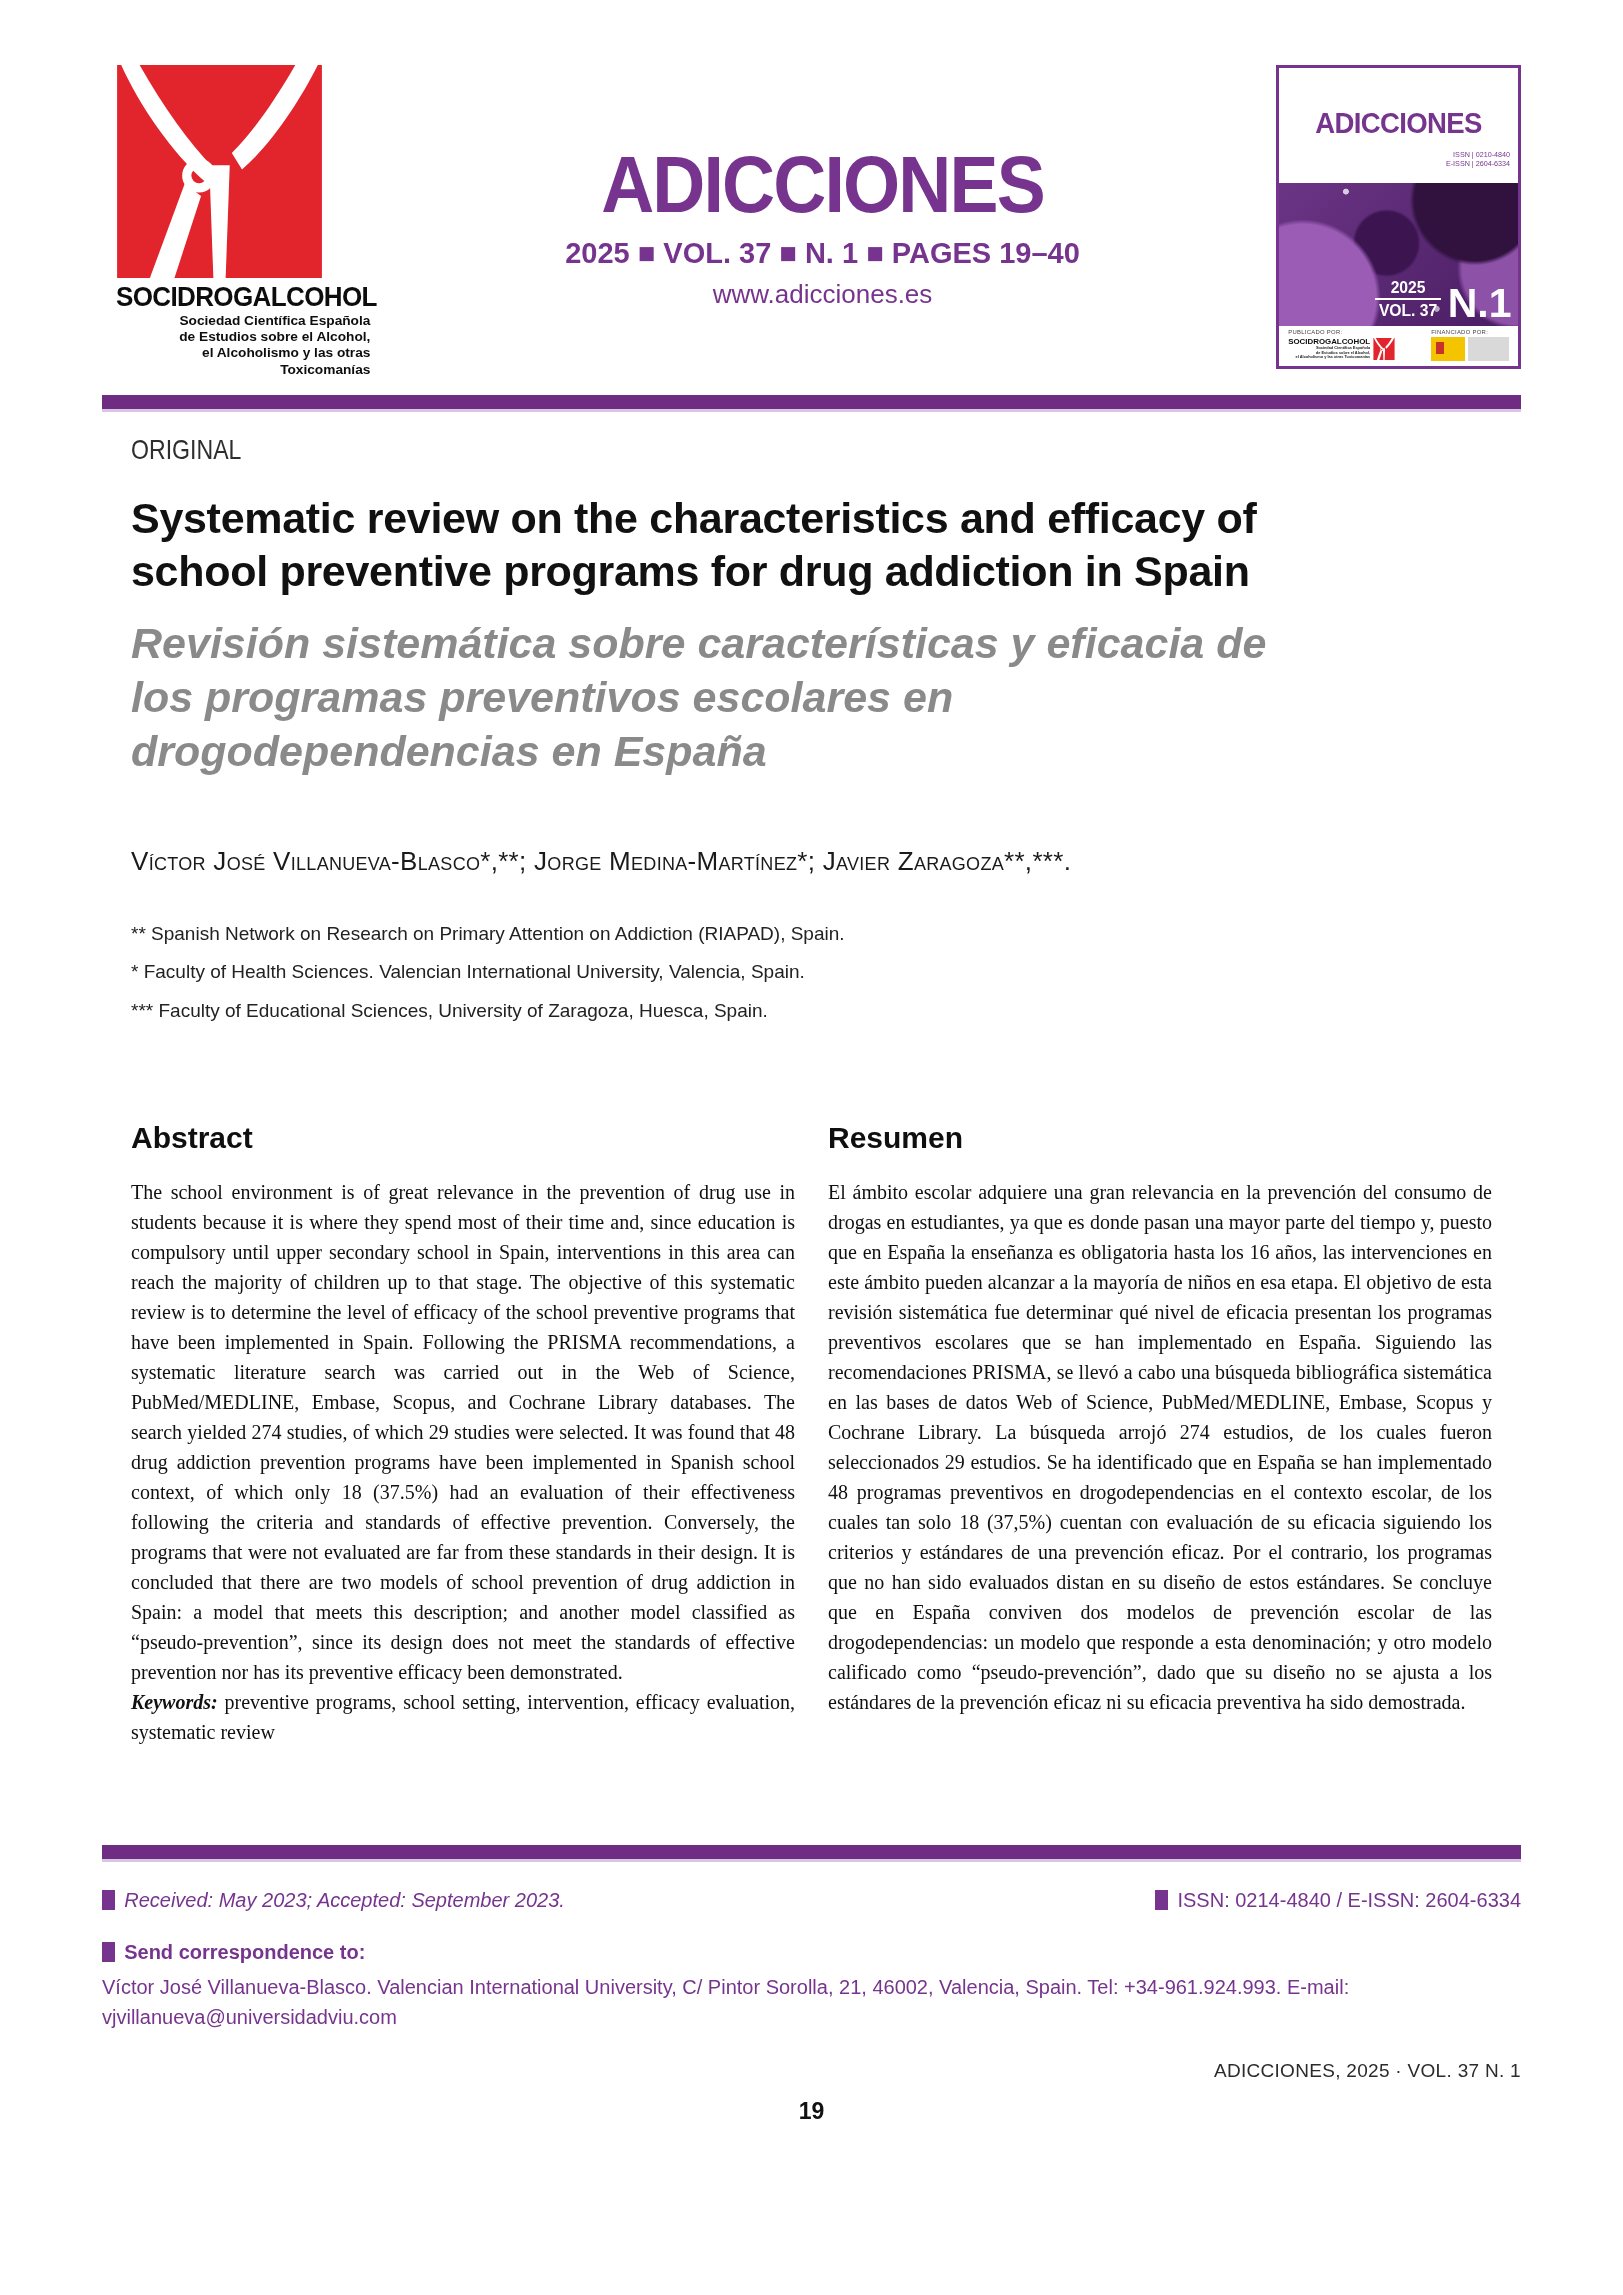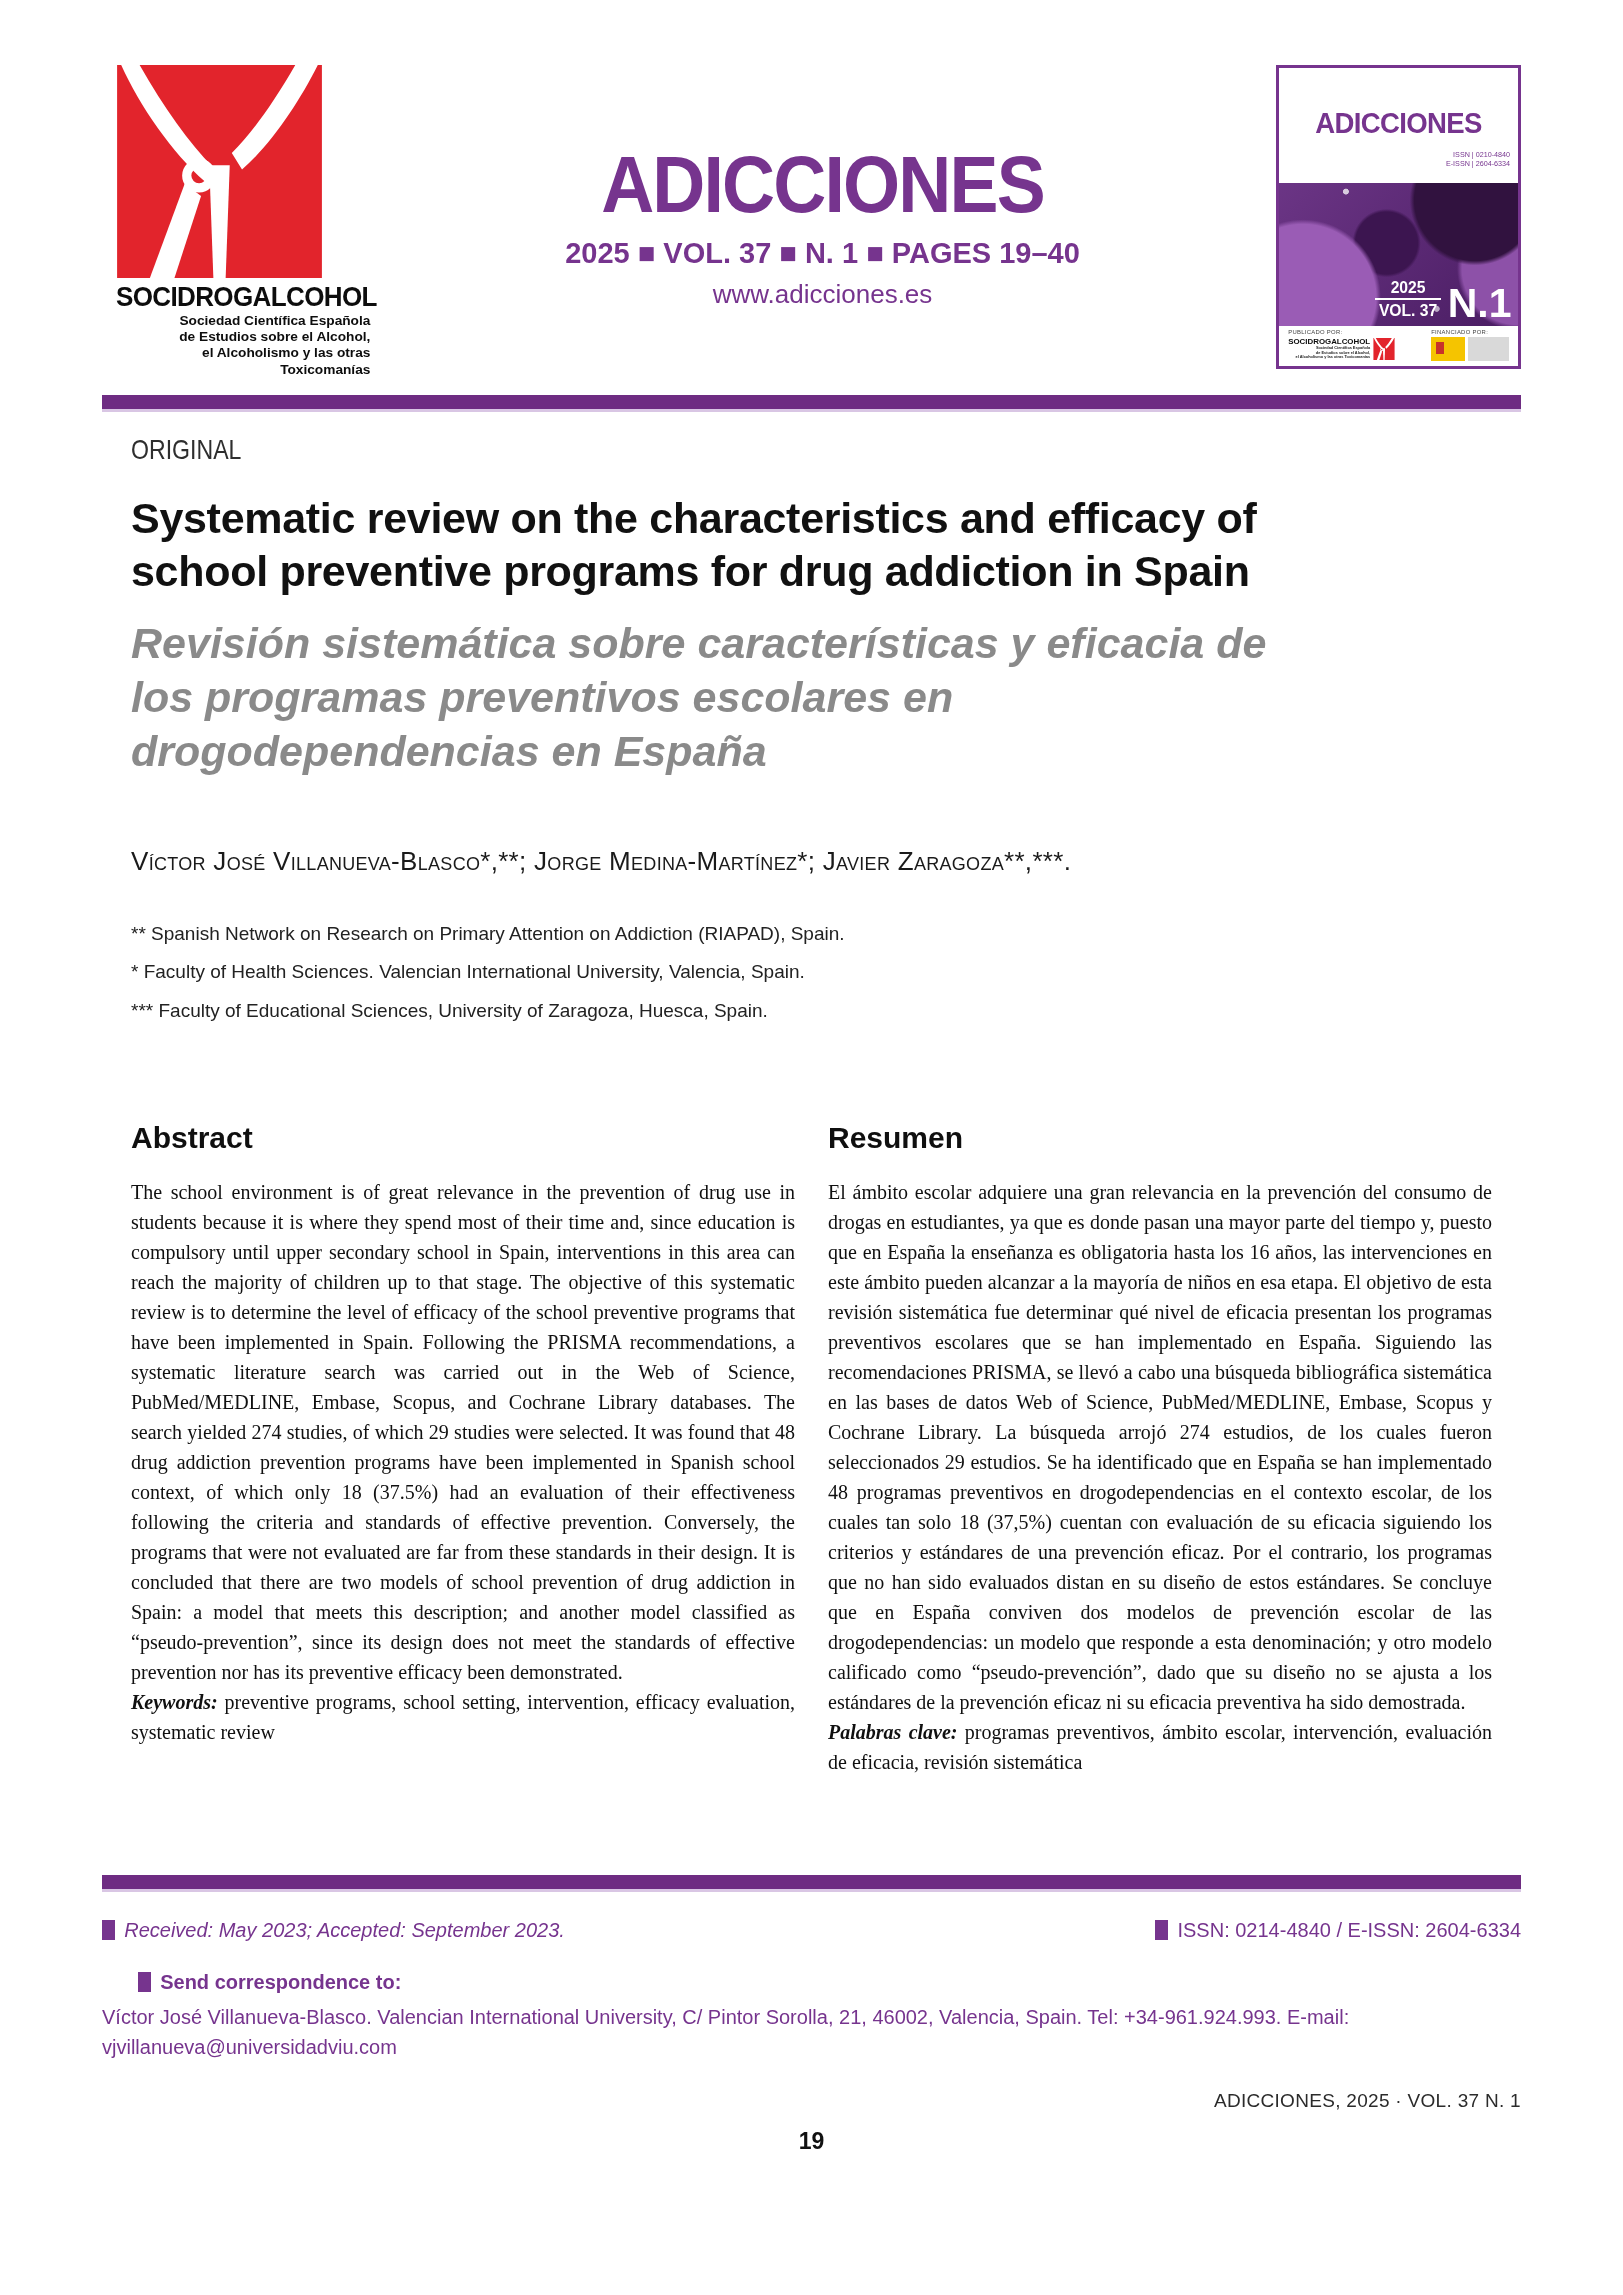--- a/index.html
+++ b/index.html
@@ -92,21 +92,21 @@
   .kw-para{font-family:"Liberation Serif",serif;font-size:20px;line-height:30px;
     text-align:justify;color:#101010;}
   .kw-label{font-weight:700;font-style:italic;}
 
   
   .meta-row{display:flex;justify-content:space-between;align-items:baseline;
     margin-top:27.5px;color:var(--purple);font-size:20px;}
   .sq{display:inline-block;width:13px;height:19.6px;background:var(--purple);
     margin-right:9.2px;vertical-align:-2.6px;}
   .received{font-style:italic;}
-  .corr-label{margin-top:29px;font-weight:700;color:var(--purple);font-size:20px;margin-left:36px;}
+  .corr-label{margin-top:29px;font-weight:700;color:var(--purple);font-size:20px;}
   .corr-body{margin-top:9.2px;color:var(--purple);font-size:20px;line-height:29.5px;}
   .corr-email{color:var(--purple);text-decoration:none;}
 
   
   .page-footer{text-align:right;margin-top:27.5px;font-size:19px;color:#2b2b2b;letter-spacing:0.3px;}
   .page-num{text-align:center;margin-top:15.7px;font-size:23px;font-weight:700;color:#111;}
 </style>
 </head>
 <body>
 
@@ -207,21 +207,20 @@
     <div class="columns">
       <div class="col">
         <div class="col-heading">Abstract</div>
         <div class="col-body"><span>The school environment is of great relevance in the prevention of drug use in students because it is where they spend most of their time and, since education is compulsory until upper secondary school in Spain, interventions in this area can reach the majority of children up to that stage. The objective of this systematic review is to determine the level of efficacy of the school preventive programs that have been implemented in Spain. Following the PRISMA recommendations, a systematic literature search was carried out in the Web of Science, PubMed/MEDLINE, Embase, Scopus, and Cochrane Library databases. The search yielded 274 studies, of which 29 studies were selected. It was found that 48 drug addiction prevention programs have been implemented in Spanish school context, of which only 18 (37.5%) had an evaluation of their effectiveness following the criteria and standards of effective prevention. Conversely, the programs that were not evaluated are far from these standards in their design. It is concluded that there are two models of school prevention of drug addiction in Spain: a model that meets this description; and another model classified as “pseudo-prevention”, since its design does not meet the standards of effective prevention nor has its preventive efficacy been demonstrated.</span><br>
           <span class="kw-para"><span class="kw-label">Keywords:</span><span> preventive programs, school setting, intervention, efficacy evaluation, systematic review</span></span>
         </div>
       </div>
       <div class="col">
         <div class="col-heading">Resumen</div>
         <div class="col-body"><span>El ámbito escolar adquiere una gran relevancia en la prevención del consumo de drogas en estudiantes, ya que es donde pasan una mayor parte del tiempo y, puesto que en España la enseñanza es obligatoria hasta los 16 años, las intervenciones en este ámbito pueden alcanzar a la mayoría de niños en esa etapa. El objetivo de esta revisión sistemática fue determinar qué nivel de eficacia presentan los programas preventivos escolares que se han implementado en España. Siguiendo las recomendaciones PRISMA, se llevó a cabo una búsqueda bibliográfica sistemática en las bases de datos Web of Science, PubMed/MEDLINE, Embase, Scopus y Cochrane Library. La búsqueda arrojó 274 estudios, de los cuales fueron seleccionados 29 estudios. Se ha identificado que en España se han implementado 48 programas preventivos en drogodependencias en el contexto escolar, de los cuales tan solo 18 (37,5%) cuentan con evaluación de su eficacia siguiendo los criterios y estándares de una prevención eficaz. Por el contrario, los programas que no han sido evaluados distan en su diseño de estos estándares. Se concluye que en España conviven dos modelos de prevención escolar de las drogodependencias: un modelo que responde a esta denominación; y otro modelo calificado como “pseudo-prevención”, dado que su diseño no se ajusta a los estándares de la prevención eficaz ni su eficacia preventiva ha sido demostrada.</span><br>
-          <span class="kw-para"><span class="kw-label">Palabras clave:</span><span> programas preventivos, ámbito escolar, intervención, evaluación de eficacia, revisión sistemática</span></span>
         </div>
       </div>
     </div>
   </div>
 
   <div class="purple-bar bar-bottom"></div>
 
   <div class="meta-row">
     <div class="received"><span class="sq"></span><span>Received: May 2023; Accepted: September 2023.</span></div>
     <div class="issn"><span class="sq"></span><span>ISSN: 0214-4840 / E-ISSN: 2604-6334</span></div>

